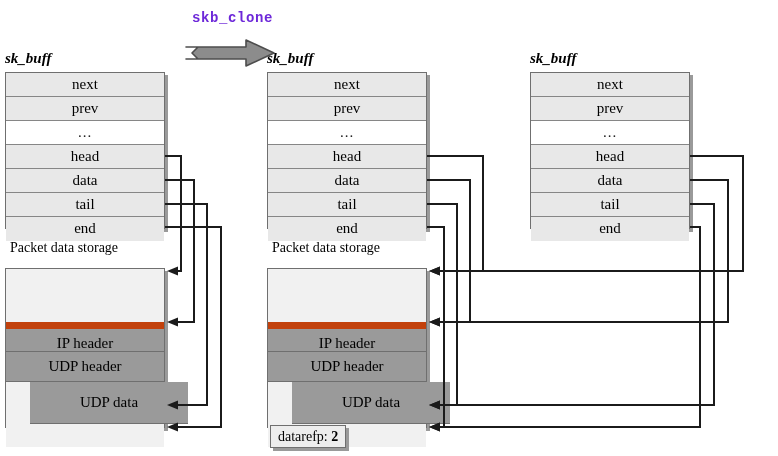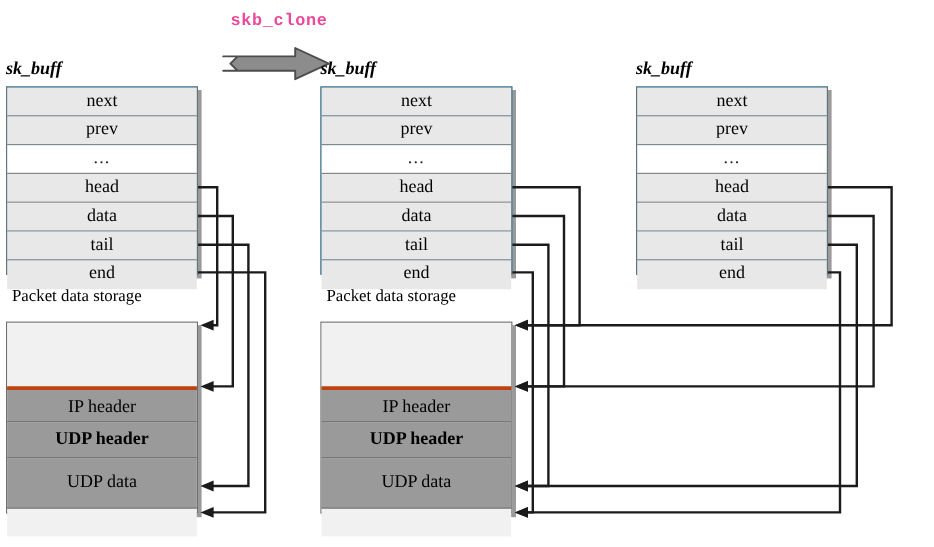--- a/index.html
+++ b/index.html
@@ -2,49 +2,49 @@
 <html><head>
 <meta charset="utf-8">
 <style>
   html,body{margin:0;padding:0;background:#fff;}
   body{width:778px;height:456px;position:relative;overflow:hidden;
        font-family:"Liberation Serif",serif;color:#000;}
   #stage{position:absolute;left:0;top:0;width:778px;height:456px;}
 
   
   .clone-label{position:absolute;font-family:"Liberation Mono",monospace;
-               font-size:14px;font-weight:bold;letter-spacing:.6px;color:#ec4899;
+               font-size:14px;font-weight:bold;letter-spacing:.6px;color:#6d28d9;
                white-space:nowrap;}
   .clone-arrow{position:absolute;}
 
   
   .skb-title{position:absolute;font-style:italic;font-weight:bold;font-size:15px;
              text-align:left;white-space:nowrap;}
-  .struct{position:absolute;box-sizing:border-box;background:#0ea5e9;
+  .struct{position:absolute;box-sizing:border-box;background:#bef264;
           border:1px solid #6f6f6f;box-shadow:3px 3px 0 0 #9a9a9a;}
   .row{box-sizing:border-box;height:24px;line-height:23px;text-align:center;
        font-size:15px;background:#e8e8e8;border-bottom:1px solid #868686;
        position:relative;}
   .row:last-child{border-bottom:none;}
   .row.blank{background:#ffffff;font-size:15px;letter-spacing:1px;color:#222;}
 
   
   .pds-title{position:absolute;font-size:14px;white-space:nowrap;}
   .storage{position:absolute;box-sizing:border-box;border:1px solid #6f6f6f;
            box-shadow:3px 3px 0 0 #9a9a9a;background:#f1f1f1;}
   .seg{box-sizing:border-box;width:100%;font-size:15px;text-align:center;
        position:relative;}
   .seg.head-room{background:#f1f1f1;}
   .seg.tail-room{background:#f1f1f1;}
-  .seg.pay{background:#9a9a9a;border-top:3px solid #c2410c;
+  .seg.pay{background:#9a9a9a;border-top:7px solid #c2410c;
            border-bottom:1px solid #6f6f6f;}
   .seg.pay.mid{border-top:none;}
   .seg.ip{height:30px;line-height:29px;}
-  .seg.udph{height:30px;line-height:29px;font-weight:bold;}
-  .seg.udpd{height:42px;line-height:41px;}
+  .seg.udph{height:30px;line-height:29px;}
+  .seg.udpd{height:42px;line-height:41px;margin-left:24px;}
 
   .refbadge{position:absolute;box-sizing:border-box;background:#ededed;
             border:1px solid #6f6f6f;box-shadow:3px 3px 0 0 #9a9a9a;
             font-size:14px;line-height:21px;padding:0 7px;white-space:nowrap;}
   .refbadge b{font-weight:bold;}
 
   svg.wires{position:absolute;left:0;top:0;width:778px;height:456px;
             pointer-events:none;}
   svg.wires path{fill:none;stroke:#1b1b1b;stroke-width:2;}
   svg.wires polygon.tip{fill:#1b1b1b;stroke:none;}
@@ -90,20 +90,24 @@
     <div class="row">end</div>
   </div>
 
   <div class="pds-title" style="left:272px;top:240px;">Packet data storage</div>
   <div class="storage" style="left:267px;top:268px;width:160px;height:160px;">
     <div class="seg head-room" style="height:53px;"></div>
     <div class="seg pay ip">IP header</div>
     <div class="seg pay udph mid">UDP header</div>
     <div class="seg pay udpd mid">UDP data</div>
     <div class="seg tail-room" style="height:23px;"></div>
+  </div>
+  <div class="refbadge" style="left:270px;top:425px;">
+    <span>datarefp:</span>
+    <b>2</b>
   </div>
 
   <div class="skb-title" style="left:530px;top:50px;width:160px;">sk_buff</div>
   <div class="struct" style="left:530px;top:72px;width:160px;height:157px;">
     <div class="row">next</div>
     <div class="row">prev</div>
     <div class="row blank">...</div>
     <div class="row">head</div>
     <div class="row">data</div>
     <div class="row">tail</div>

